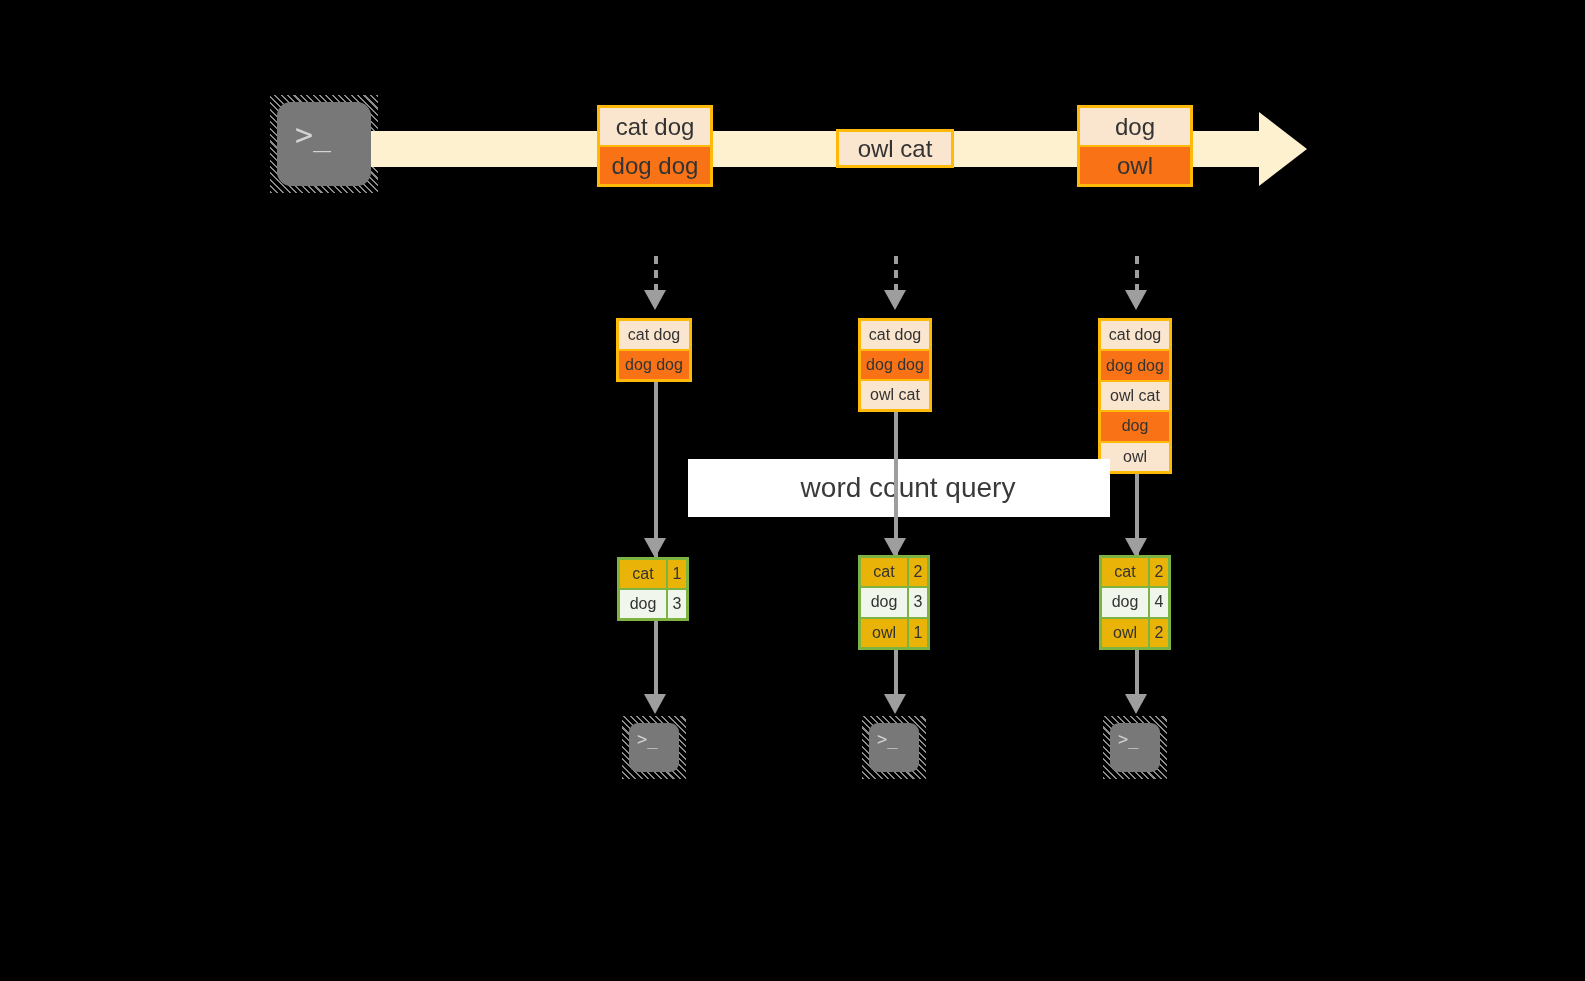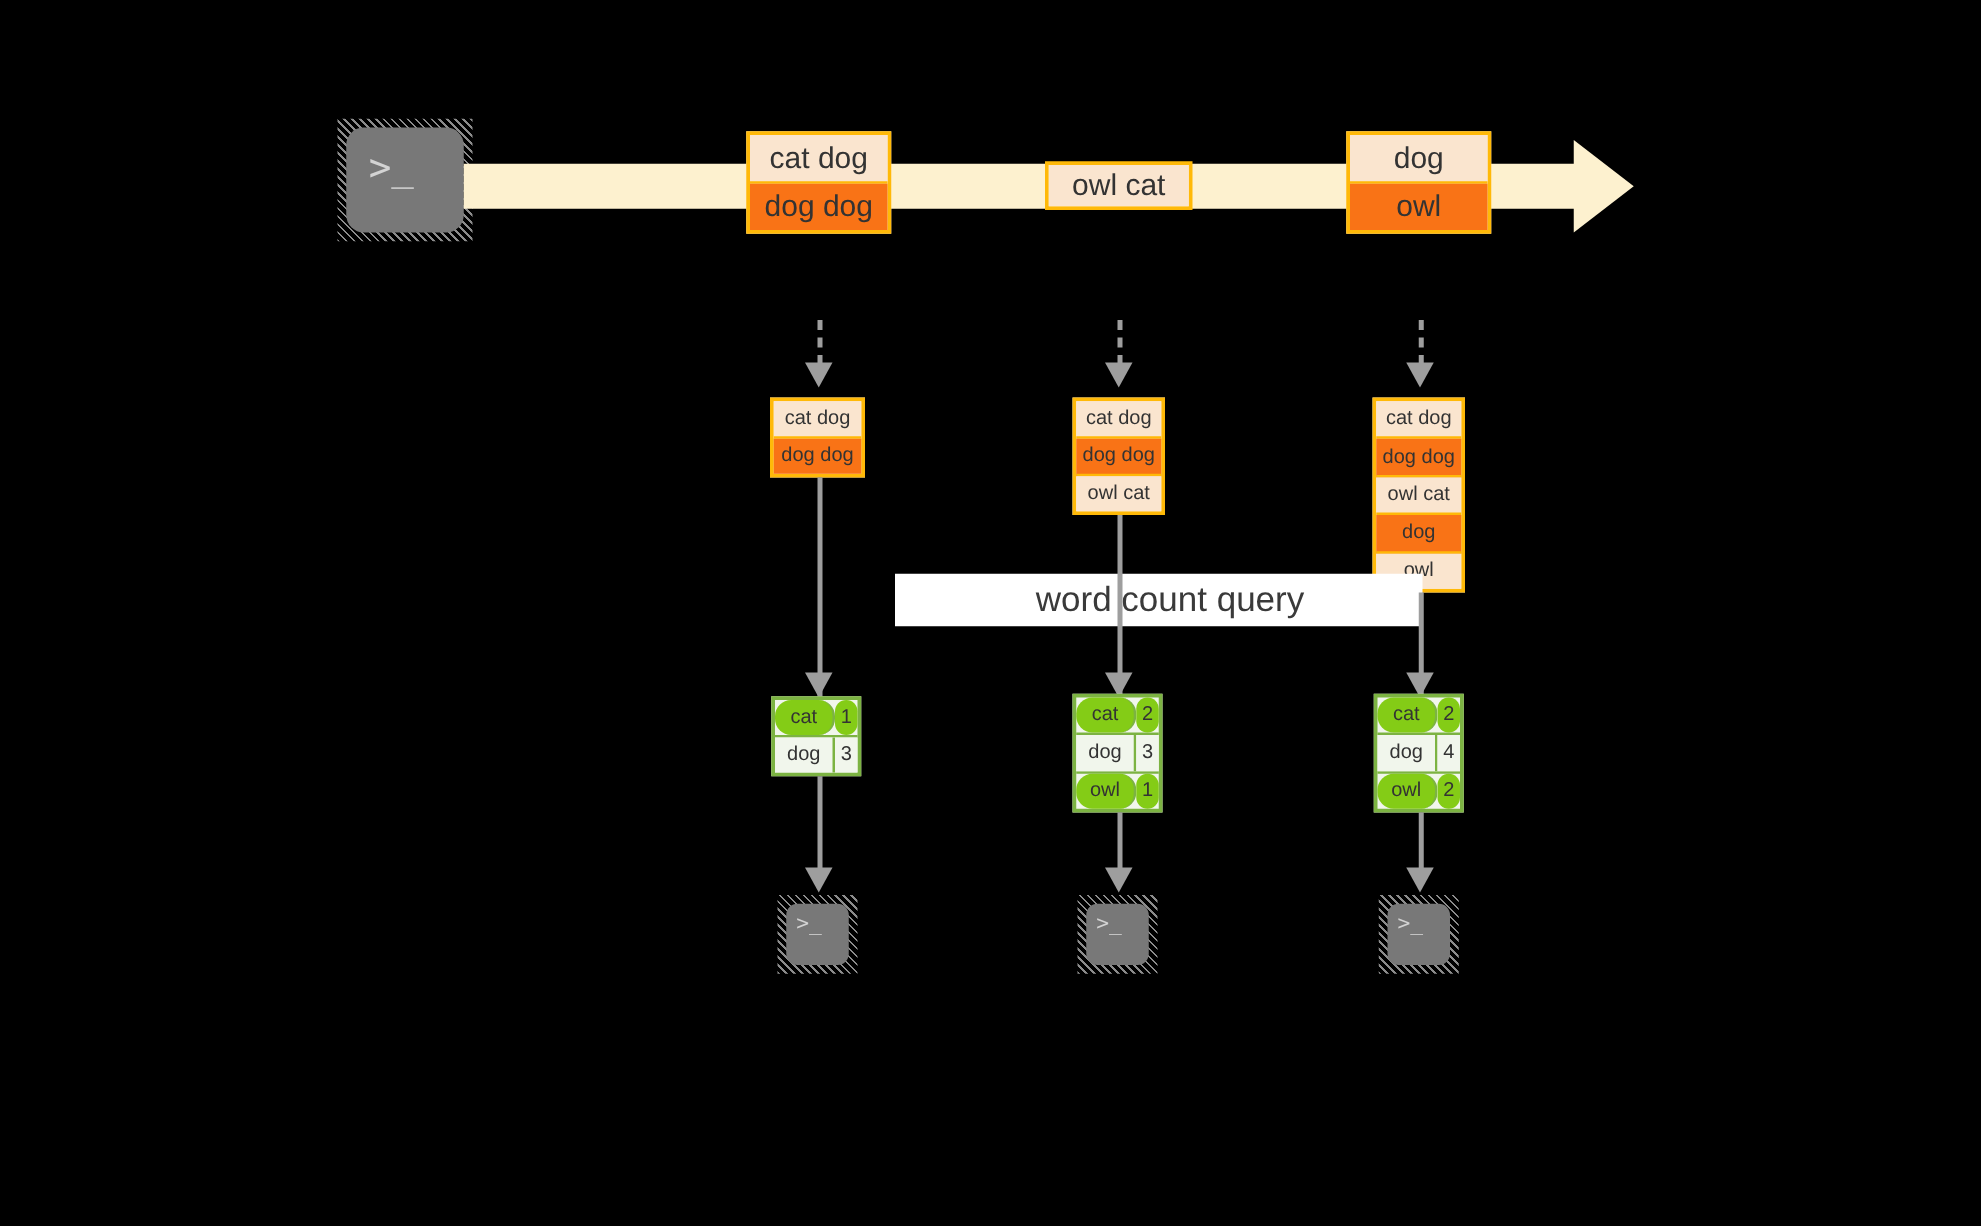--- a/index.html
+++ b/index.html
@@ -105,21 +105,21 @@
     display: flex;
     flex-direction: column;
   }
   .res-row {
     flex: 1 1 auto;
     display: flex;
     border-bottom: 2px solid #7cb342;
   }
   .res-row:last-child { border-bottom: none; }
   .res-row.shade .res-word,
-  .res-row.shade .res-count { background: #84cc16; border-radius: 13px; }
+  .res-row.shade .res-count { background: #eab308; }
   .res-word {
     flex: 0 0 46px;
     display: flex;
     align-items: center;
     justify-content: center;
     border-right: 2px solid #7cb342;
     background: #f1f6ec;
     font-size: 16px;
   }
   .res-count {
@@ -150,26 +150,25 @@
     border-right: 11px solid transparent;
     border-top: 20px solid #9e9e9e;
   }
 
   
   .query-band {
     position: absolute;
     left: 688px;
     top: 459px;
     width: 422px;
-    height: 42px;
+    height: 58px;
     background: #ffffff;
     display: flex;
     align-items: center;
     justify-content: center;
-    margin-left: 28px;
   }
   .query-band span {
     font-size: 28px;
     color: #3a3a3a;
     white-space: nowrap;
     padding-left: 18px;
   }
 </style>
 </head>
 <body>

